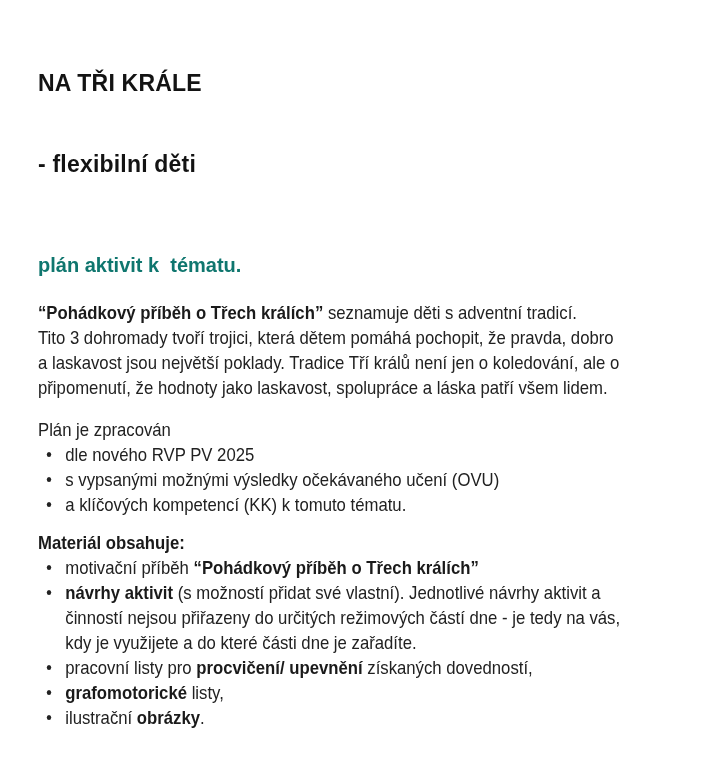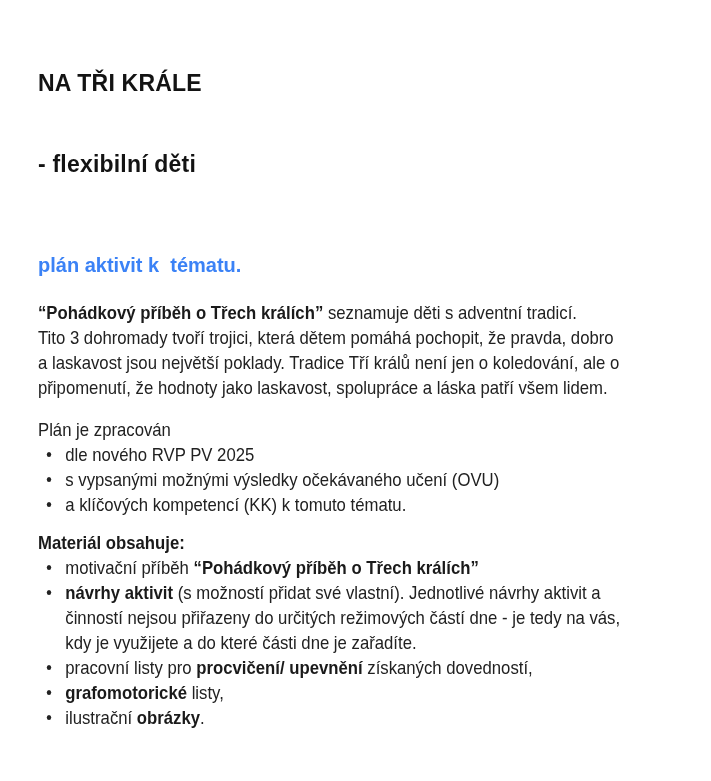--- a/index.html
+++ b/index.html
@@ -22,21 +22,21 @@
     color: #131313;
     letter-spacing: 0.2px;
     white-space: pre;
   }
   
   .b-subtitle {
     margin-top: 21px;
     font-size: 20px;
     line-height: 25px;
     font-weight: 700;
-    color: #3b82f6;
+    color: #0f766e;
     white-space: pre;
   }
   
   .cond {
     transform: scaleX(0.88);
     transform-origin: 0 0;
     white-space: pre;
   }
   .b-par, .b-heading, .b-heading-bold, .b-list, .b-par-indent {
     font-size: 19px;

